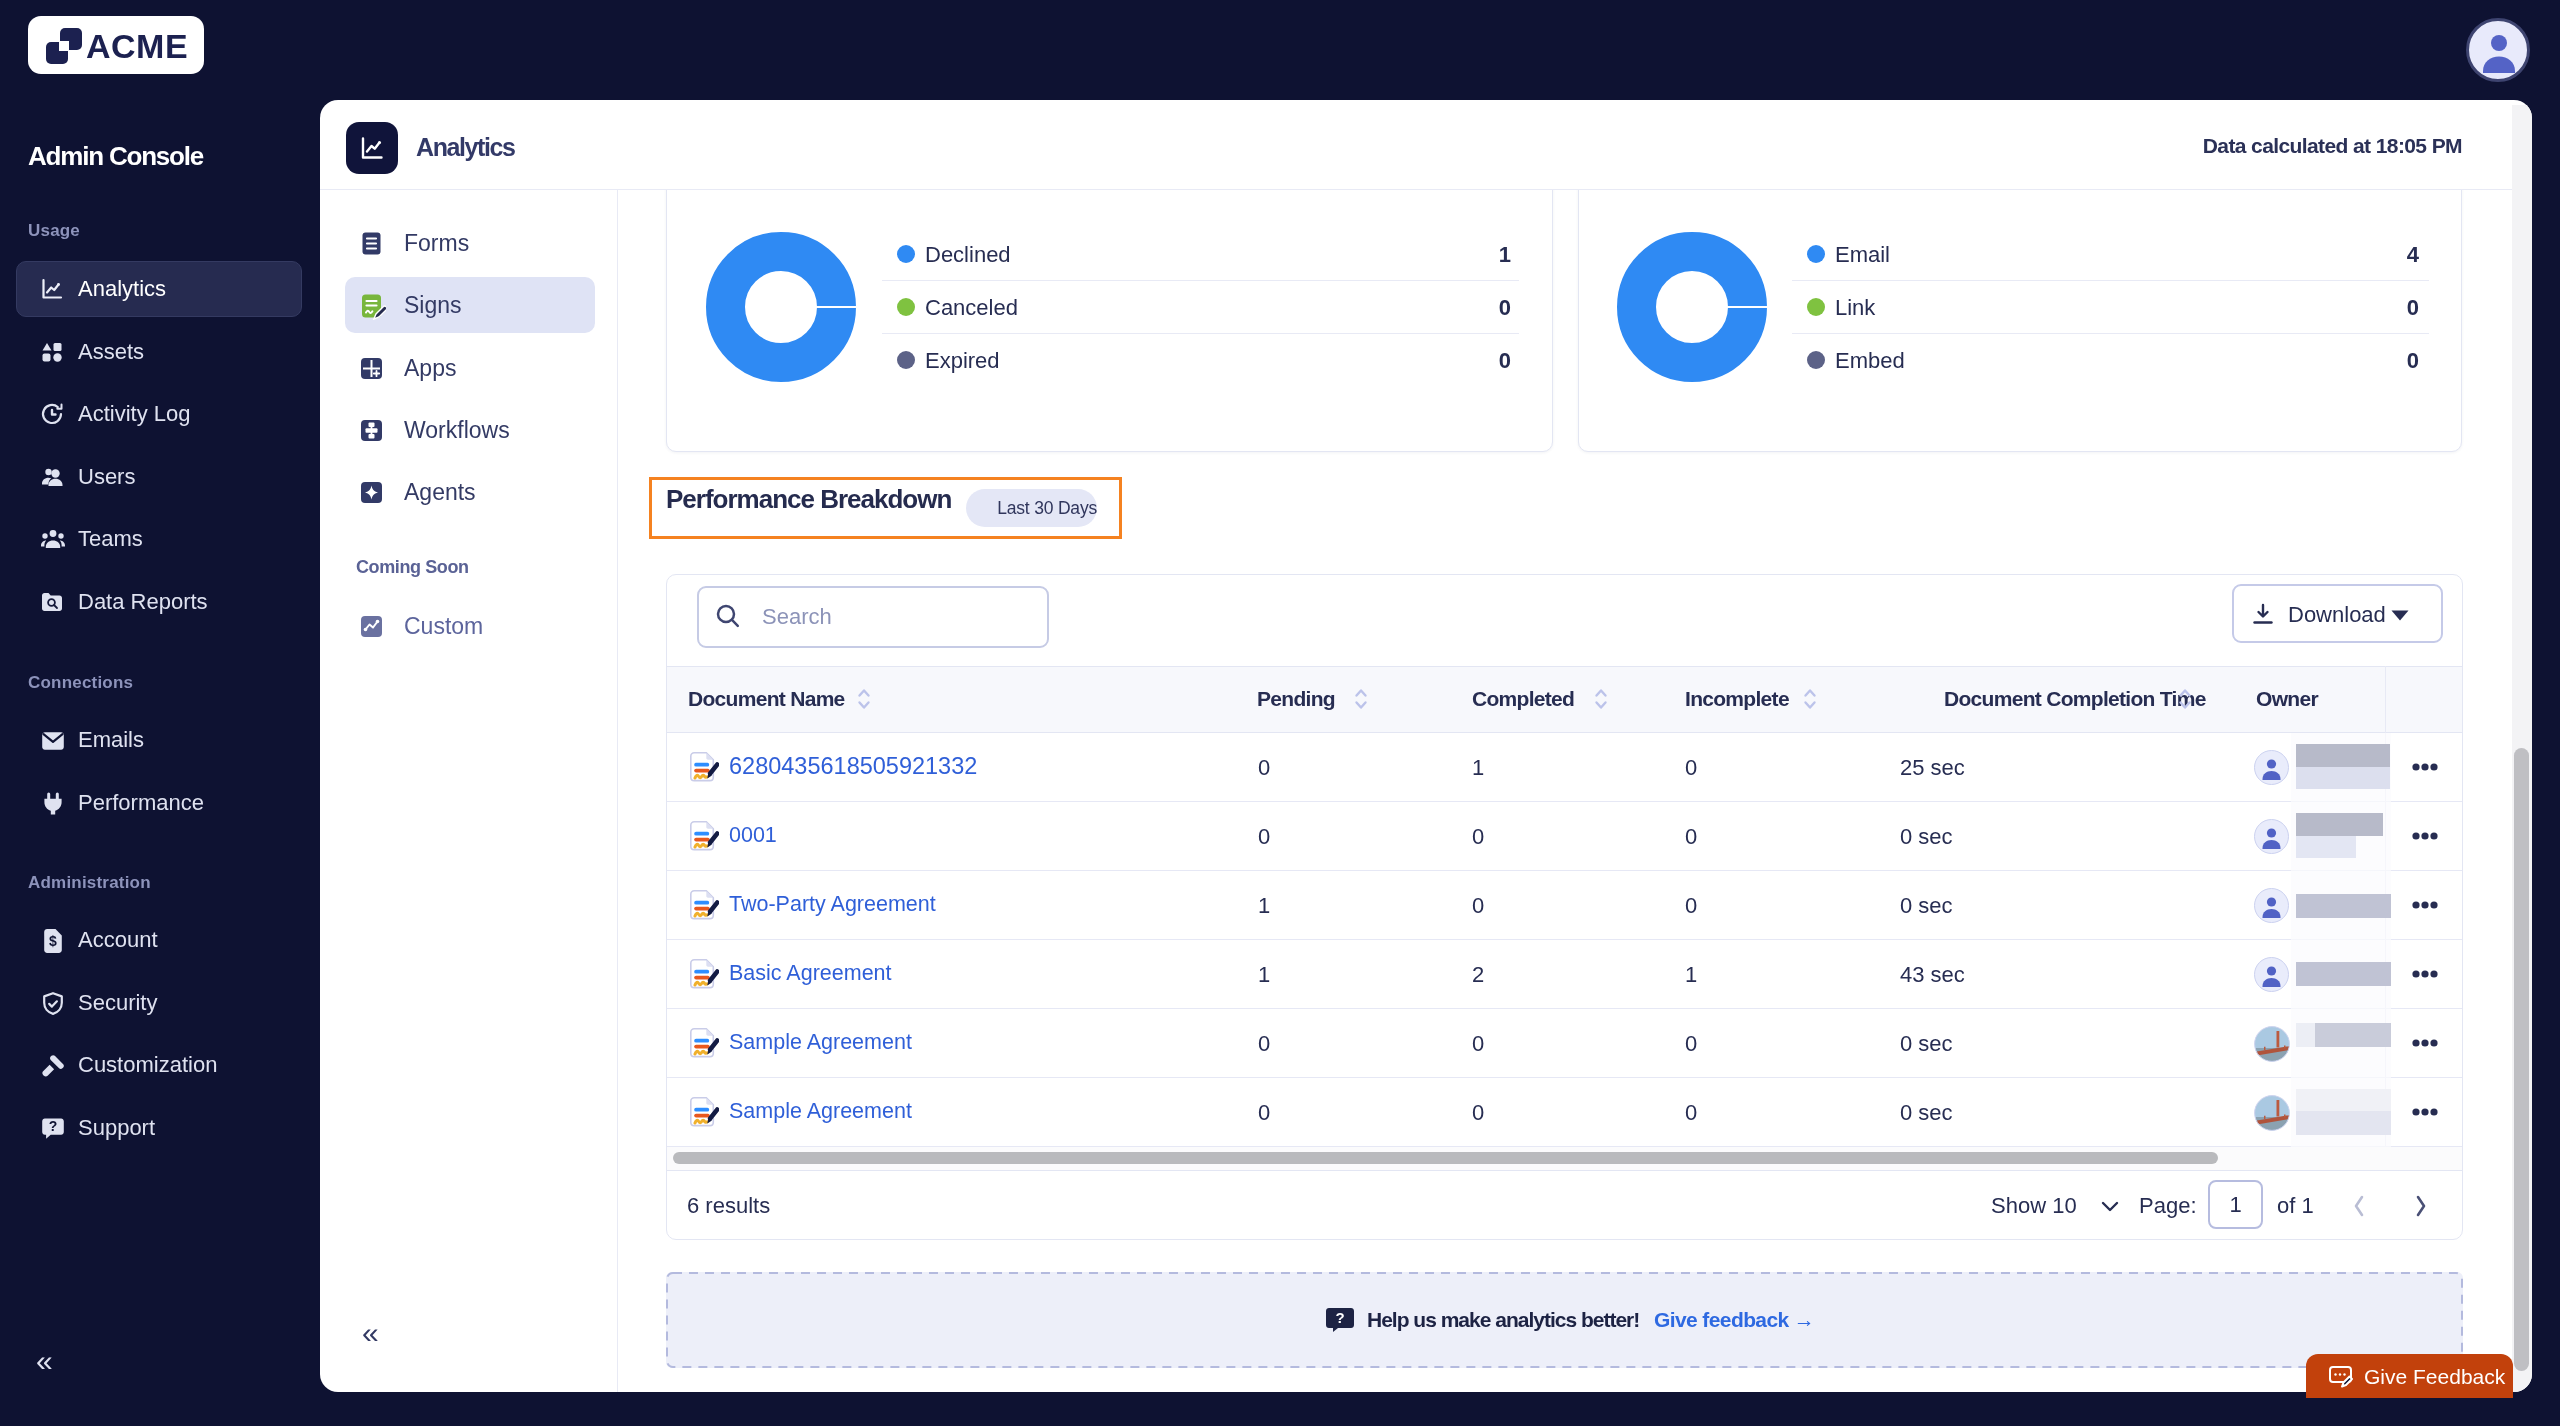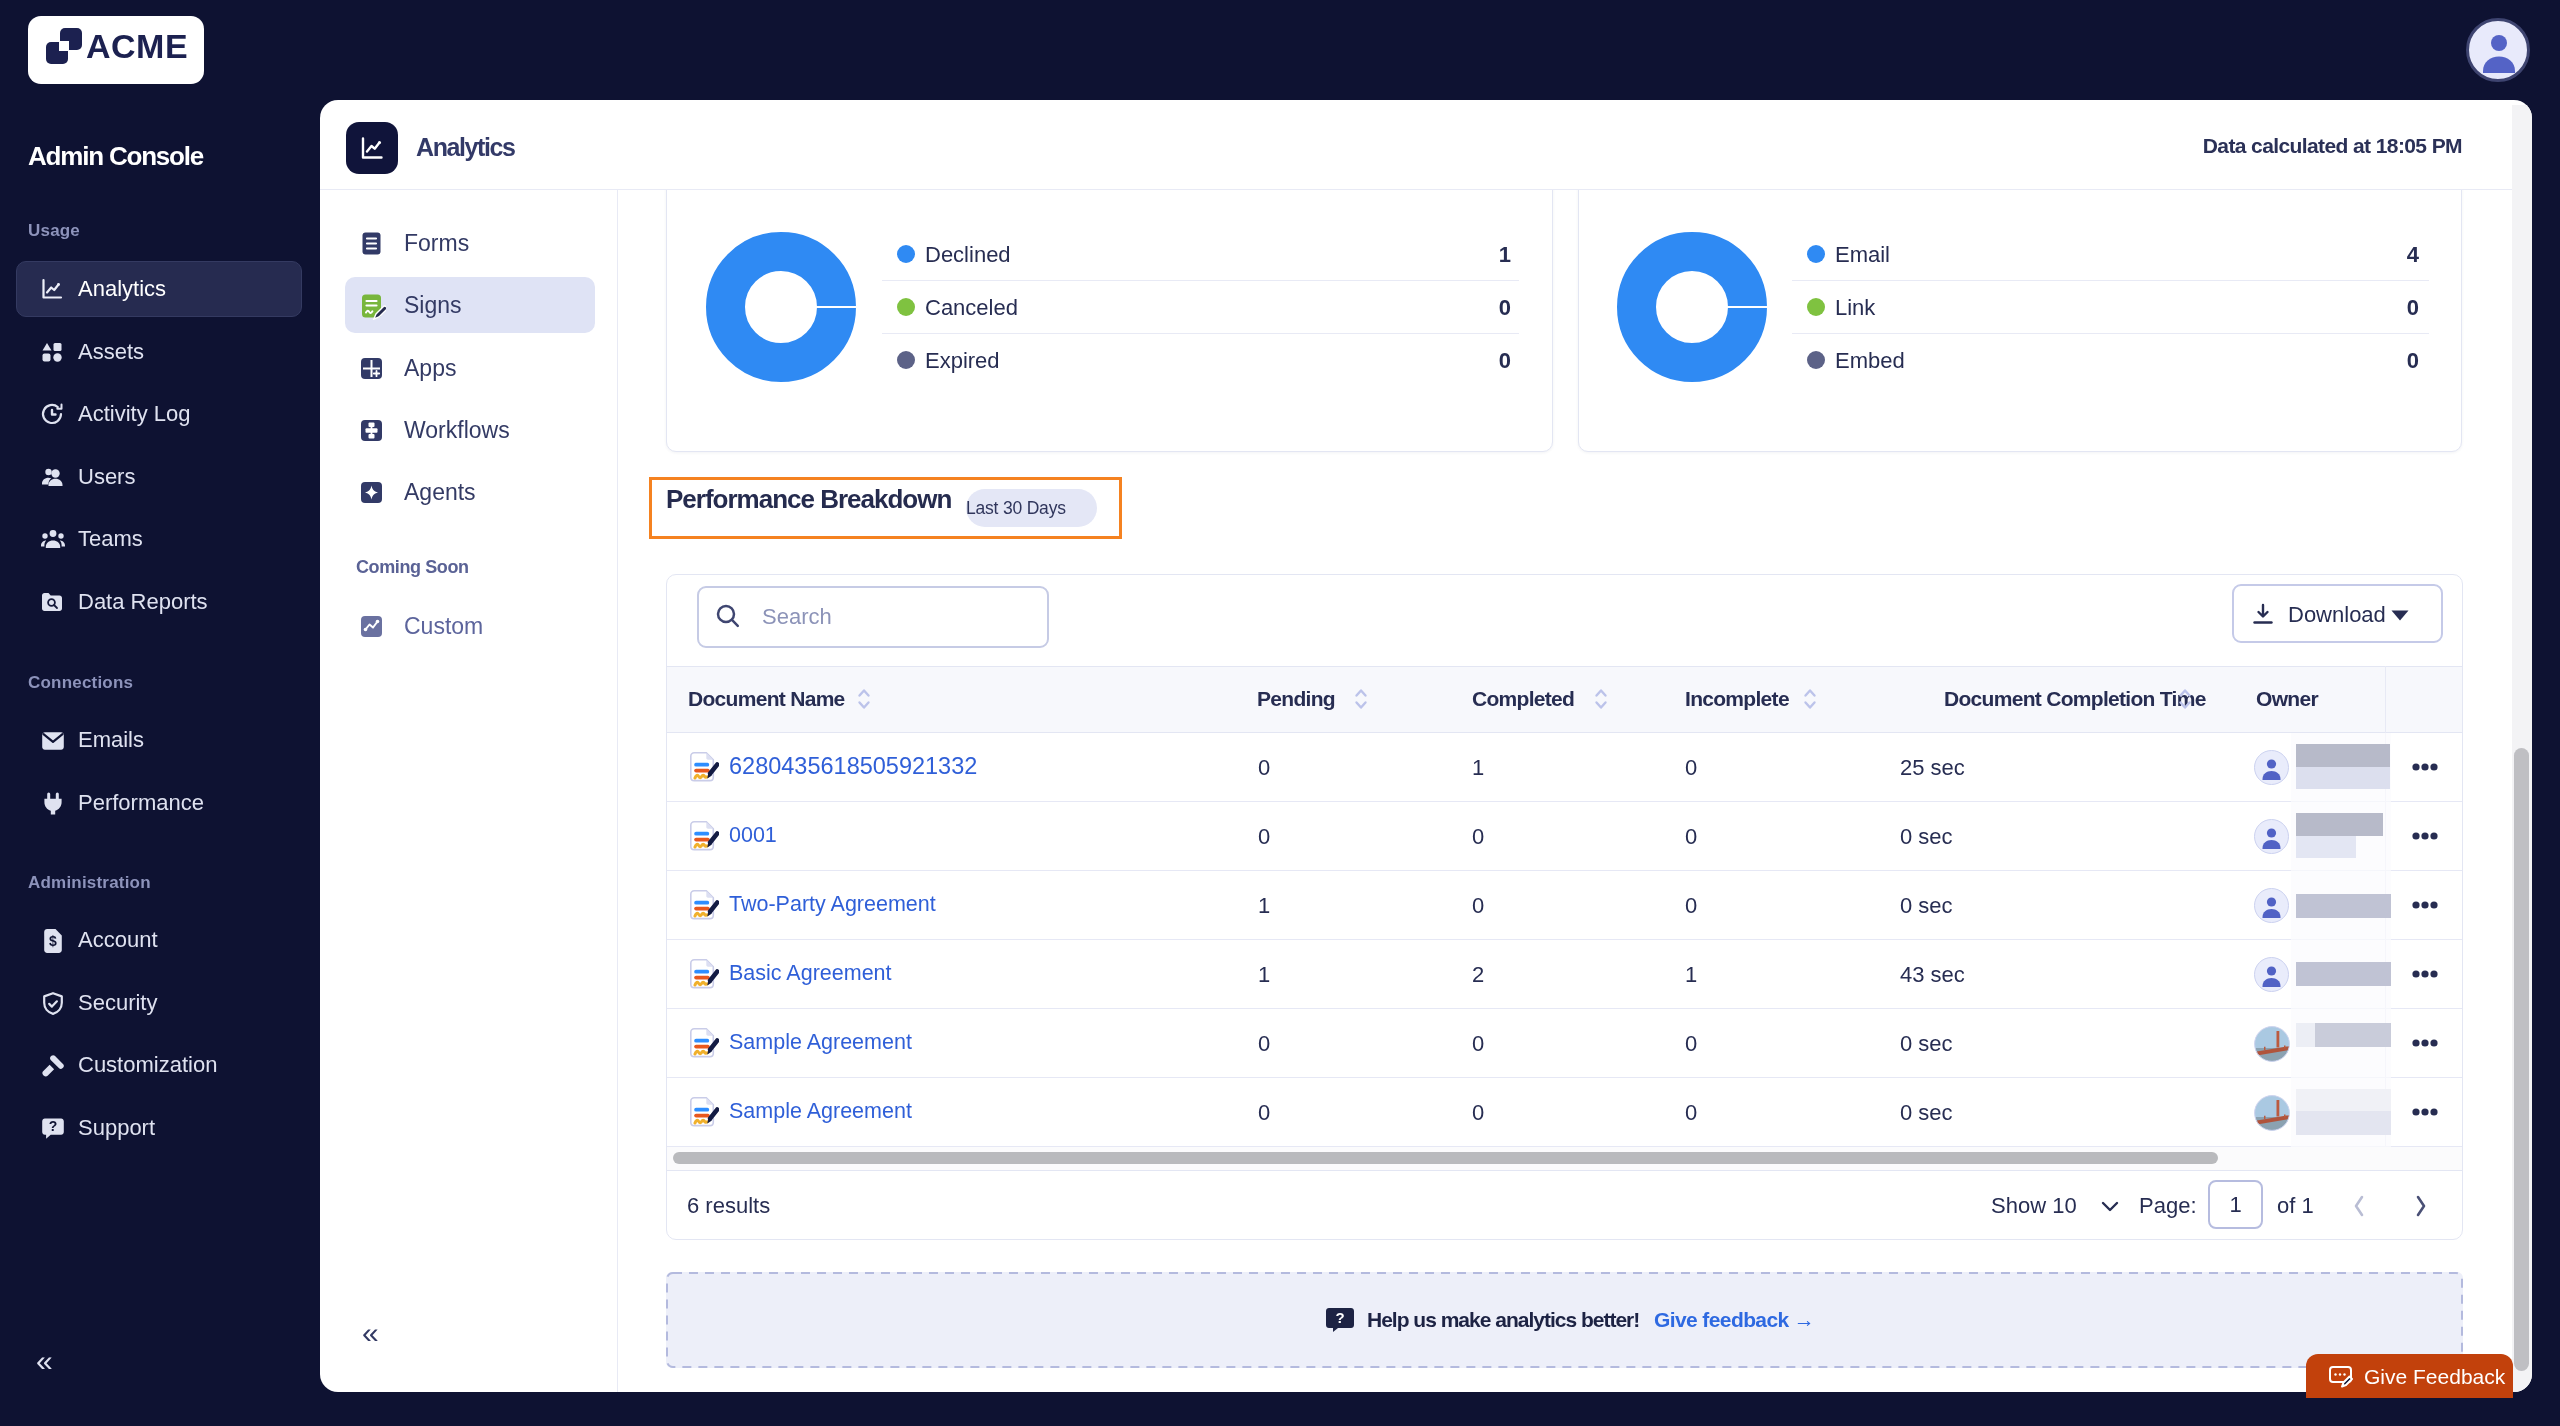--- a/index.html
+++ b/index.html
@@ -17,21 +17,21 @@
 .row{position:absolute;left:0;width:1797px;height:69px;border-bottom:1px solid #e6e8f5}
 .num{position:absolute;top:22px;font-size:22px;color:#272d52}
 .dname{position:absolute;left:62px;top:21px;font-size:21.5px;font-weight:500;color:#2f5fd8}
 .avperson{position:absolute;left:1587px;top:17px;width:35px;height:35px;border-radius:50%;background:#e9ecfb;border:1px solid #ccd2f0}
 .dots{position:absolute;left:1745px;top:30px}
 .blurb{position:absolute}
 </style>
 </head>
 <body>
 
-<div class="abs" style="left:28px;top:16px;width:176px;height:68px;background:#fff;border-radius:13px">
+<div class="abs" style="left:28px;top:16px;width:176px;height:58px;background:#fff;border-radius:13px">
   <svg class="abs" style="left:17px;top:11px" width="38" height="38" viewBox="0 0 38 38">
     <rect x="15" y="1" width="22" height="22" rx="5" fill="#1c2150"></rect>
     <rect x="1" y="15" width="22" height="22" rx="5" fill="#1c2150"></rect>
     <rect x="14" y="14" width="10" height="10" fill="#fff"></rect>
   </svg>
   <div class="abs" style="left:58px;top:11px;font-size:34px;font-weight:800;color:#1c2150;letter-spacing:.5px">ACME</div>
 </div>
 <div class="abs" style="left:28px;top:141px;font-size:26px;font-weight:700;color:#ffffff;letter-spacing:-1.2px">Admin Console</div>
 
 <div class="navlabel" style="top:221px">Usage</div>
@@ -264,21 +264,21 @@
     <div class="abs" style="left:1189px;top:108px;width:18px;height:18px;border-radius:50%;background:#7fc240"></div>
     <div class="abs" style="left:1217px;top:105px;font-size:22px;color:#272d52">Link</div>
     <div class="abs" style="left:1701px;top:105px;width:100px;text-align:right;font-size:22px;font-weight:700;color:#272d52">0</div>
     <div class="abs" style="left:1174px;top:143px;width:637px;height:1px;background:#e8eaf5"></div>
     <div class="abs" style="left:1189px;top:161px;width:18px;height:18px;border-radius:50%;background:#5c6287"></div>
     <div class="abs" style="left:1217px;top:158px;font-size:22px;color:#272d52">Embed</div>
     <div class="abs" style="left:1701px;top:158px;width:100px;text-align:right;font-size:22px;font-weight:700;color:#272d52">0</div>
 
     <div class="abs" style="left:31px;top:287px;width:473px;height:62px;border:3px solid #f58220"></div>
     <div class="abs" style="left:48px;top:294px;font-size:26px;font-weight:700;color:#252b4e;letter-spacing:-1px">Performance Breakdown</div>
-    <div class="abs" style="left:348px;top:299px;width:131px;height:38px;background:#e4e7f6;border-radius:19px;text-align:left;line-height:38px;font-size:17.5px;font-weight:500;color:#30365c;letter-spacing:-0.2px">Last 30 Days</div>
+    <div class="abs" style="left:348px;top:299px;width:131px;height:38px;background:#e4e7f6;border-radius:19px;text-align:right;line-height:38px;font-size:17.5px;font-weight:500;color:#30365c;letter-spacing:-0.2px">Last 30 Days</div>
 
     <div class="abs" id="tcard" style="left:48px;top:384px;width:1797px;height:666px;background:#fff;border:1px solid #e3e6f3;border-radius:10px;overflow:hidden">
 
       <div class="abs" style="left:30px;top:11px;width:352px;height:62px;border:2px solid #c6cbe5;border-radius:9px"></div>
       <svg class="abs" style="left:48px;top:28px" width="26" height="26" viewBox="0 0 26 26" fill="none" stroke="#3f4671" stroke-width="2.5" stroke-linecap="round">
           <circle cx="11" cy="11" r="8"></circle>
           <path d="M17.2 17.2l5.6 5.6"></path>
         </svg>
       <div class="abs" style="left:95px;top:29px;font-size:22px;color:#8c93b8">Search</div>
 

